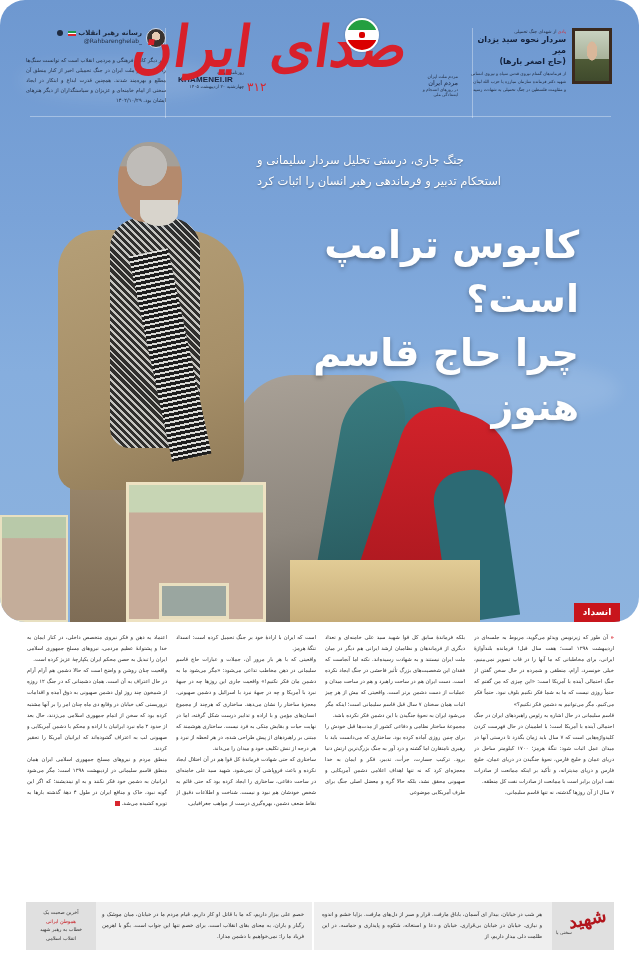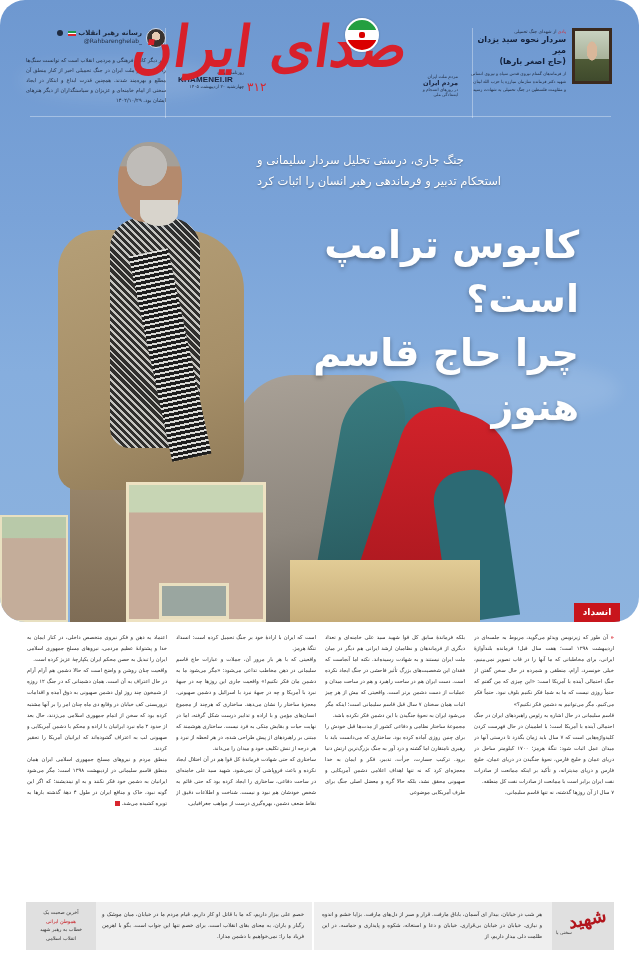--- a/index.html
+++ b/index.html
@@ -39,21 +39,21 @@
   .logo { position: absolute; left: 250px; top: 8px; width: 160px; height: 108px; }
   .logo .logo-text { position: absolute; right: 2px; top: 10px; font-family: "DejaVu Serif", serif; font-size: 56px; font-weight: bold; color: #d8202a;
     transform: skewX(-8deg); letter-spacing: -4px; line-height: 1; white-space: nowrap; }
   .flag-circle { position: absolute; left: 345px; top: 18px; width: 34px; height: 34px; border-radius: 50%; overflow: hidden;
     border: 2px solid #fff; box-shadow: 0 0 2px rgba(0,0,0,0.25);
     background: linear-gradient(#239f40 0 33%, #ffffff 33% 67%, #da0000 67%); }
   .flag-circle .emblem { position: absolute; left: 50%; top: 50%; width: 6px; height: 6px; transform: translate(-50%,-50%); border-radius: 2px; background: #da0000; }
 
   .mardom { position: absolute; left: 408px; top: 74px; width: 50px; text-align: right; }
   .mardom .a { font-size: 4.5px; color: #1f2b40; }
-  .mardom .b { font-size: 6.5px; font-weight: bold; color: #1a2540; }
+  .mardom .b { font-size: 6.5px; font-weight: normal; color: #1a2540; }
   .mardom .c { font-size: 4.2px; color: #1f2b40; }
 
   .martyr { position: absolute; left: 472px; top: 28px; width: 168px; }
   .martyr .photo { position: absolute; right: 28px; top: 0; width: 40px; height: 56px; background: #3b2a1e; padding: 3px; }
   .martyr .photo .inner { width: 100%; height: 100%;
     background: radial-gradient(ellipse at 50% 40%, #d9b79a 0 22%, transparent 23%),
                 linear-gradient(180deg, #c8d2c0 0%, #a9b29a 55%, #4e5a36 56%, #3f4a2c 100%); }
   .martyr .txt { position: absolute; right: 74px; top: 1px; width: 96px; text-align: right; }
   .martyr .kicker { font-size: 4.5px; color: #1f2b40; }
   .martyr .kicker .tag { color: #d8262e; }

